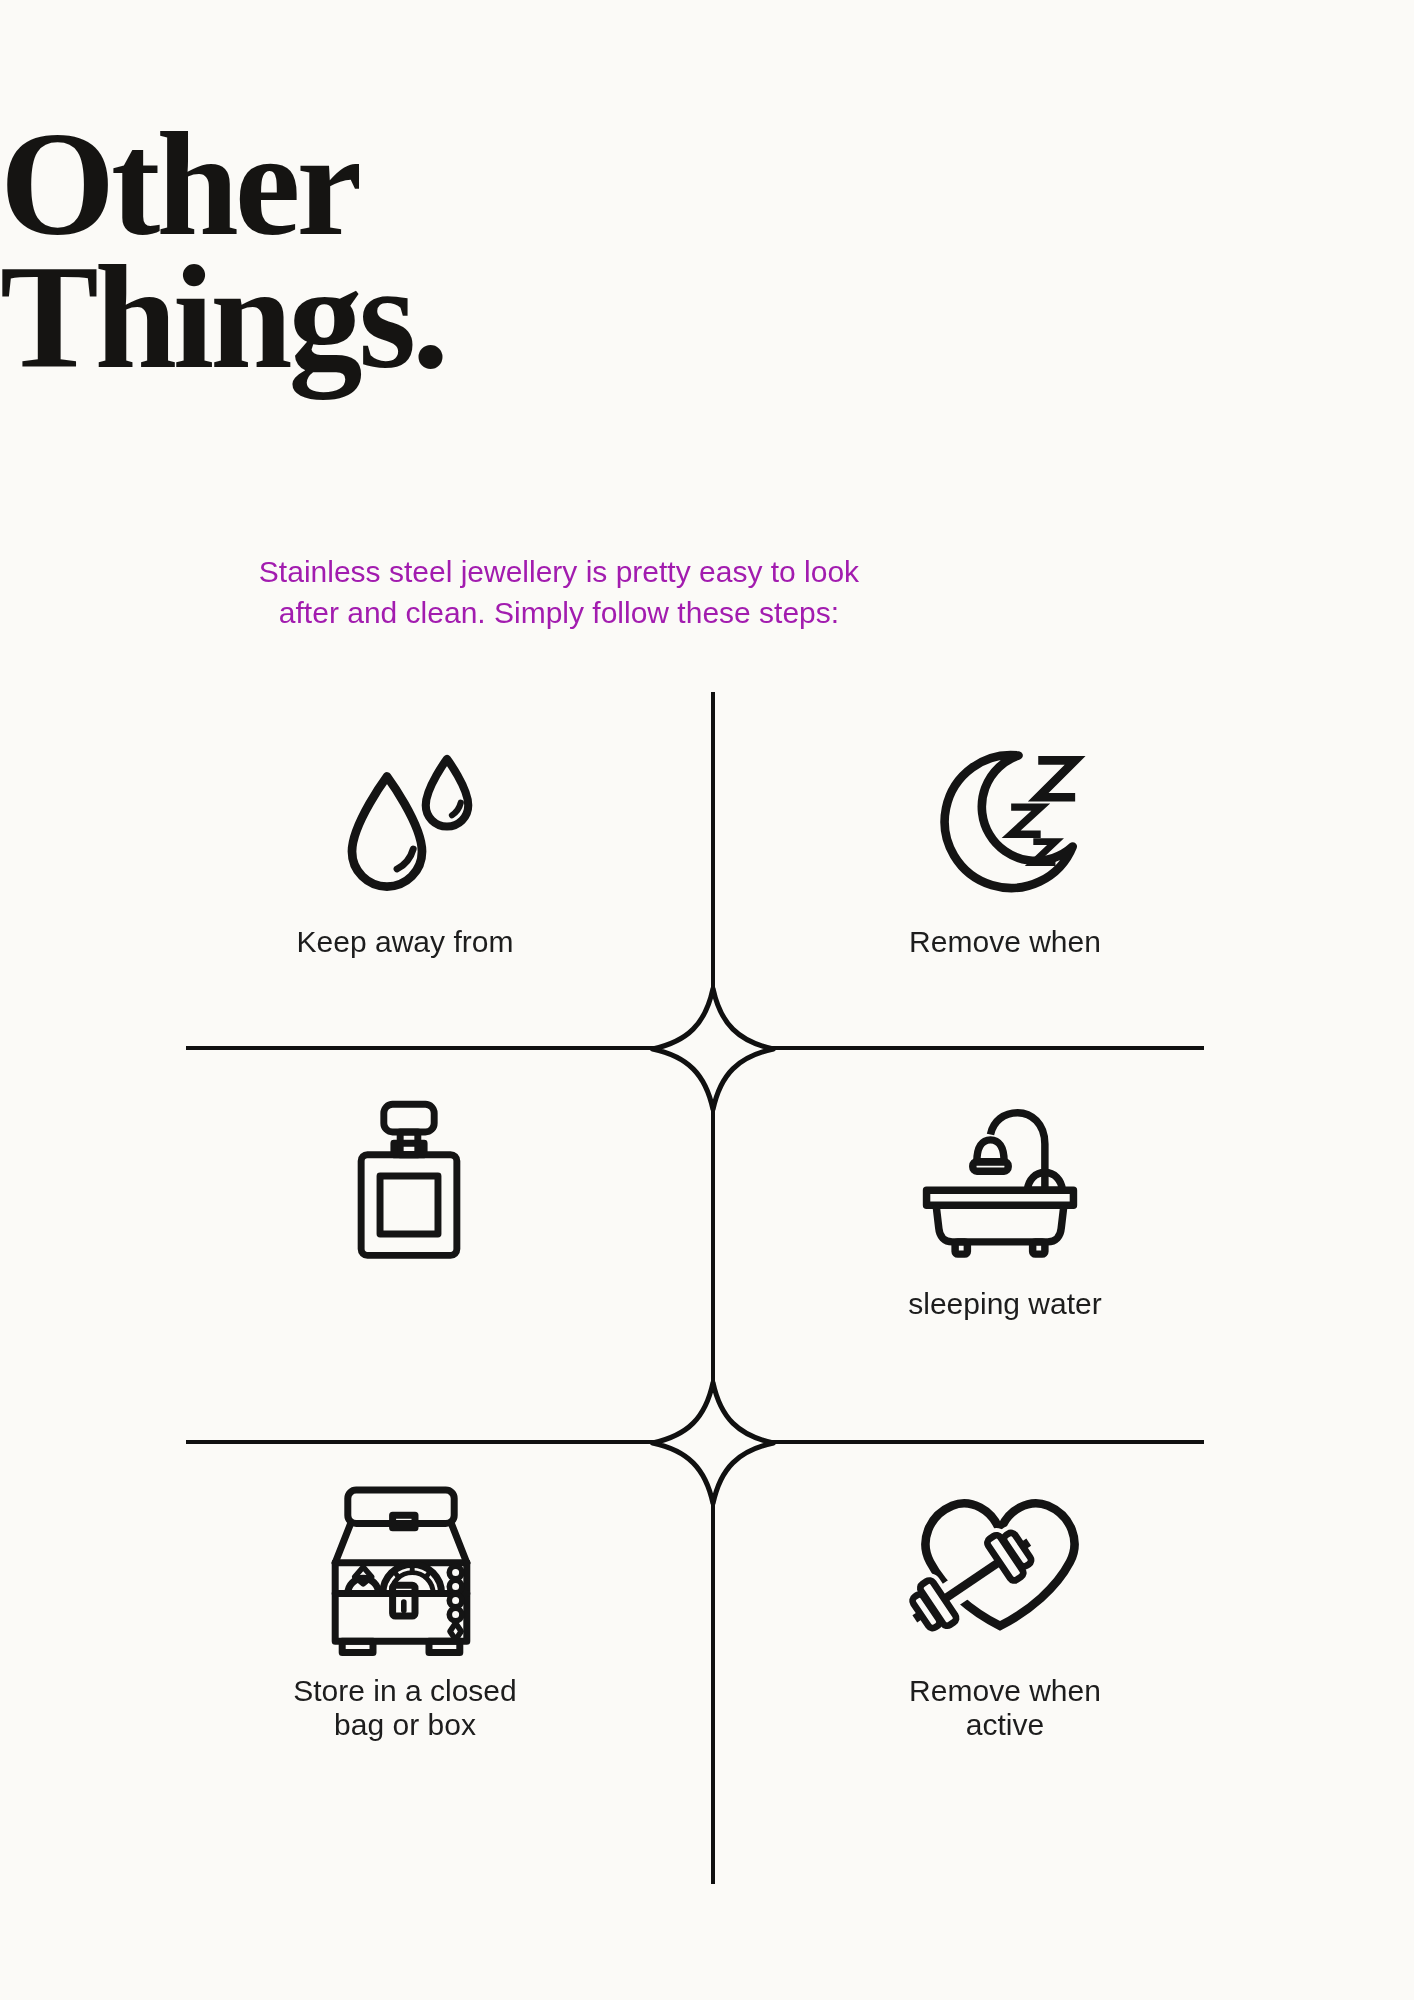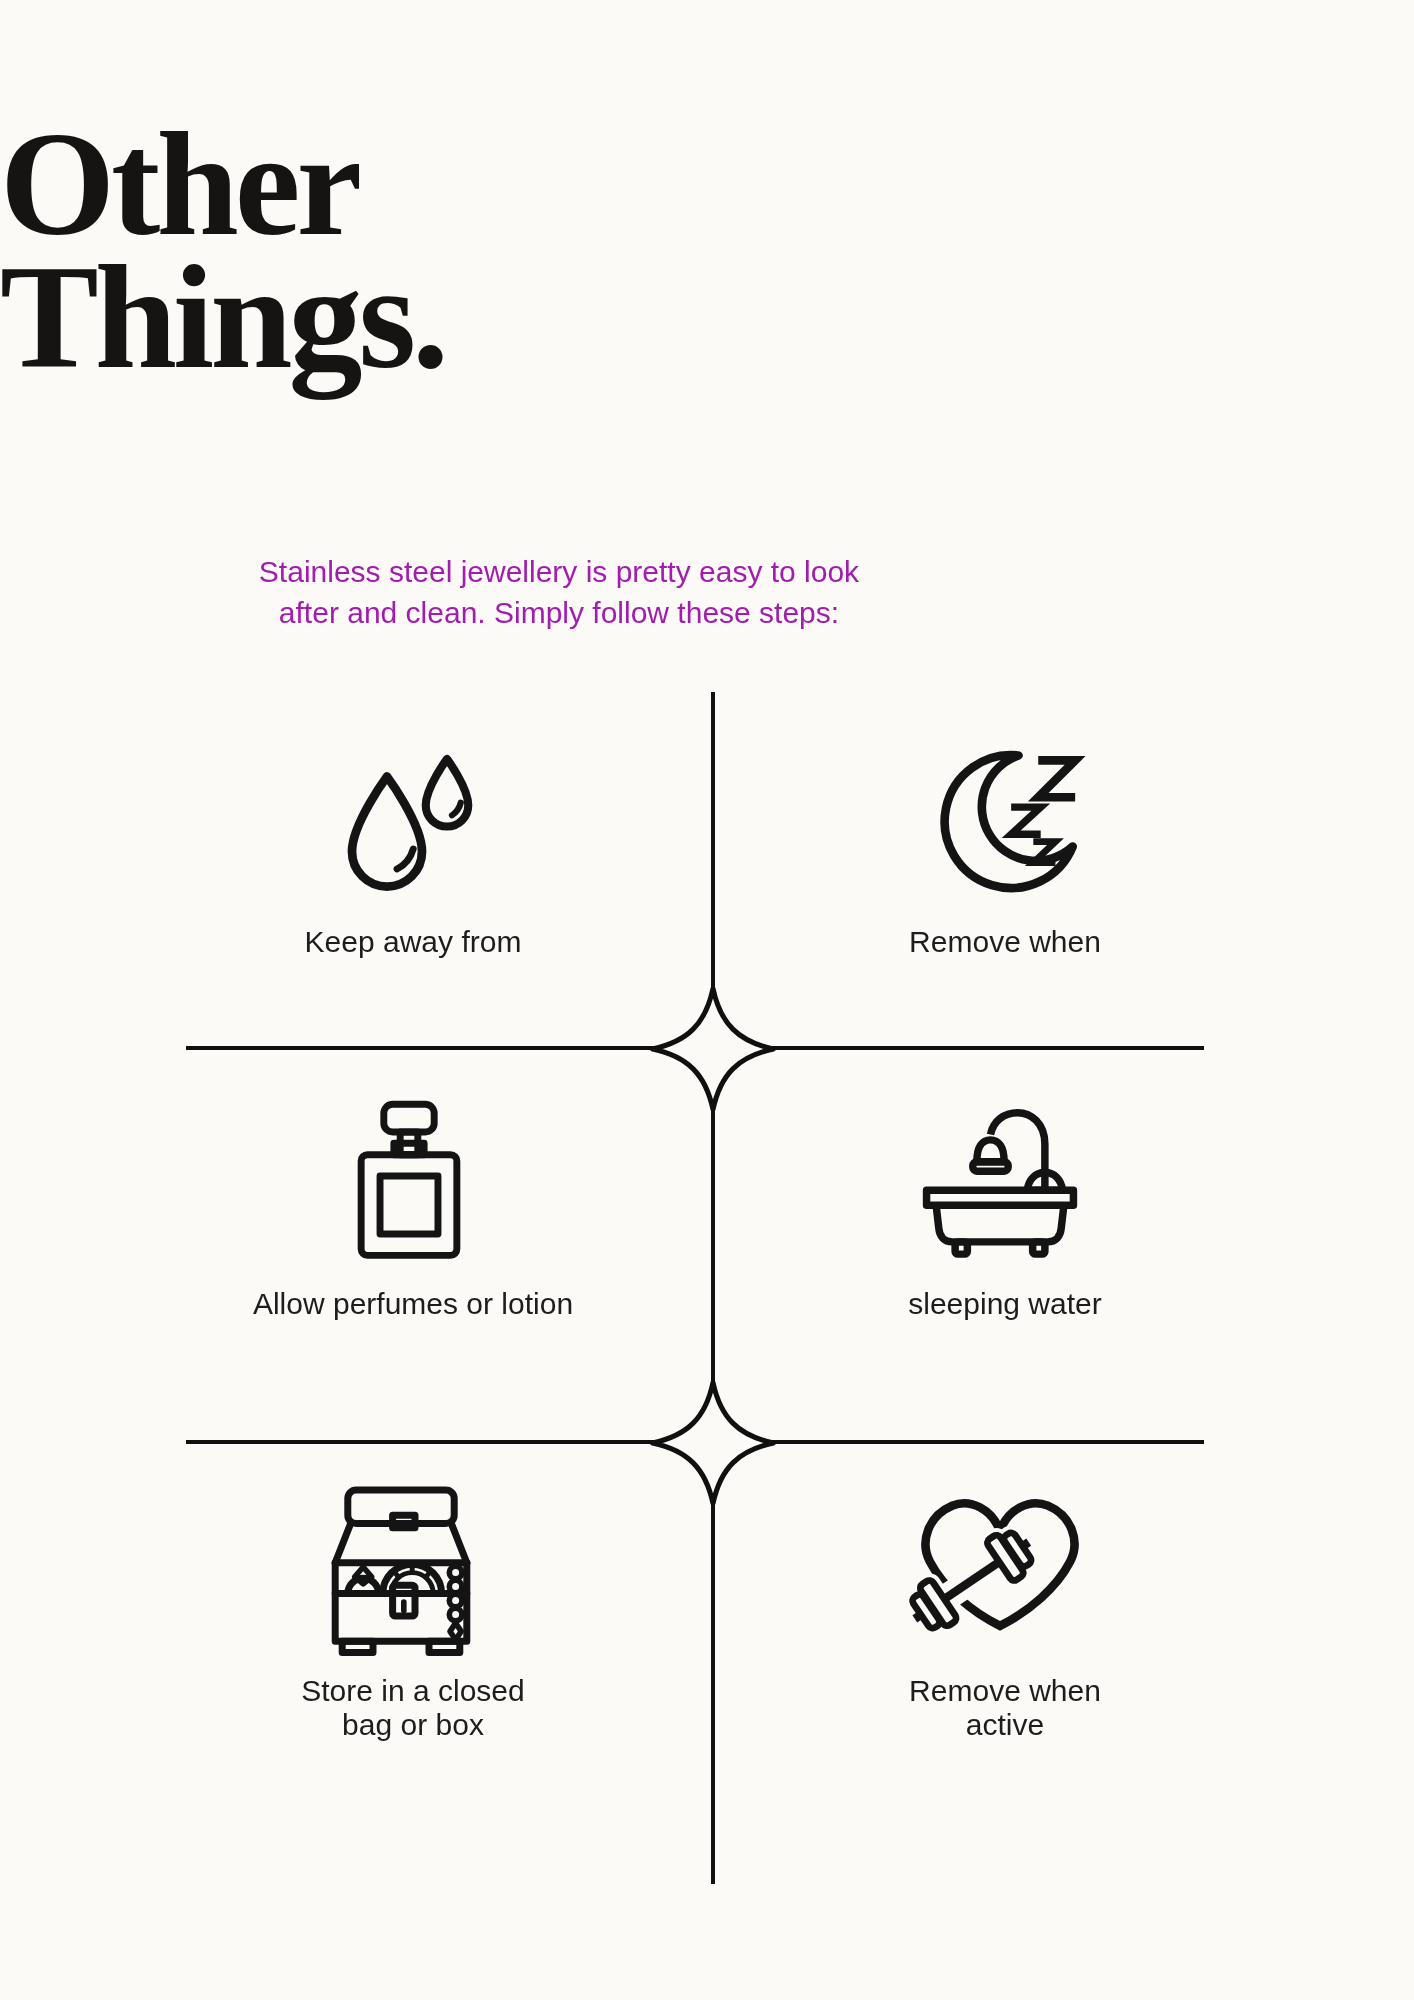--- a/index.html
+++ b/index.html
@@ -28,21 +28,21 @@
   .hline.r2{top:1440px;}
   .star{width:126px;height:126px;}
   .star.s1{left:650px;top:986px;}
   .star.s2{left:650px;top:1380px;}
   
   .icon{display:block;}
   .caption{
     width:520px;text-align:center;
     font-size:30px;line-height:1.14;color:#1d1d1d;
   }
-  .cap-l{left:153px;}
+  .cap-l{left:145px;}
   .cap-r{left:745px;}
   .cap-row1{top:925px;}
   .cap-row2{top:1287px;}
   .cap-row3{top:1674px;}
   svg{overflow:visible;}
 </style>
 </head>
 <body>
 
 <div class="abs title">
@@ -108,21 +108,20 @@
     <rect x="40" y="49" width="26" height="7" rx="3"></rect>
     <path d="M80,70 C81,62 86,57 93,57 C100,57 105,62 106,70 Z"></path>
     <rect x="6" y="70" width="108" height="11"></rect>
     <path d="M13,81 L15,98 C15.5,104 19,108 25,108 L95,108 C101,108 104.5,104 105,98 L107,81"></path>
     <rect x="27" y="108" width="9" height="9" rx="2"></rect>
     <rect x="84" y="108" width="9" height="9" rx="2"></rect>
   </g>
 </svg>
 
 <div class="abs caption cap-l cap-row2">
-  <div>Allow perfumes or lotion</div>
 </div>
 <div class="abs caption cap-r cap-row2">
   <div>sleeping water</div>
 </div>
 
 <svg class="abs icon" style="left:315px;top:1483px" width="172" height="175" viewBox="0 0 120 125">
   <g fill="none" stroke="#141414" stroke-width="5" stroke-linejoin="round" stroke-linecap="round">
     <rect x="22" y="5" width="76" height="24" rx="6"></rect>
     <rect x="54" y="23" width="16" height="9"></rect>
     <path d="M24,29 L13,57"></path>

